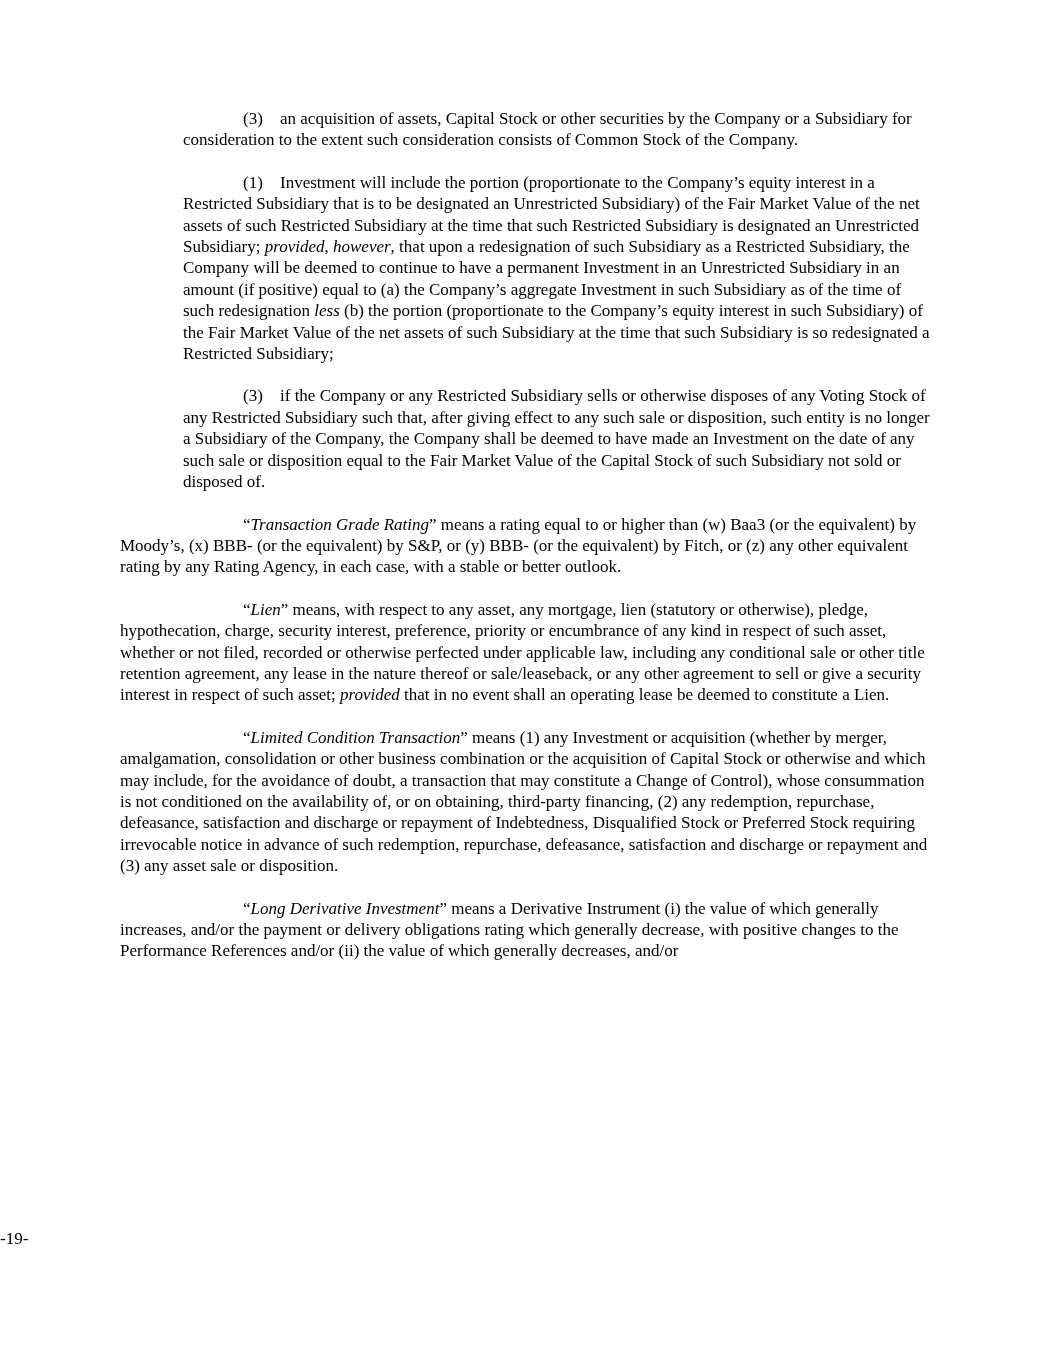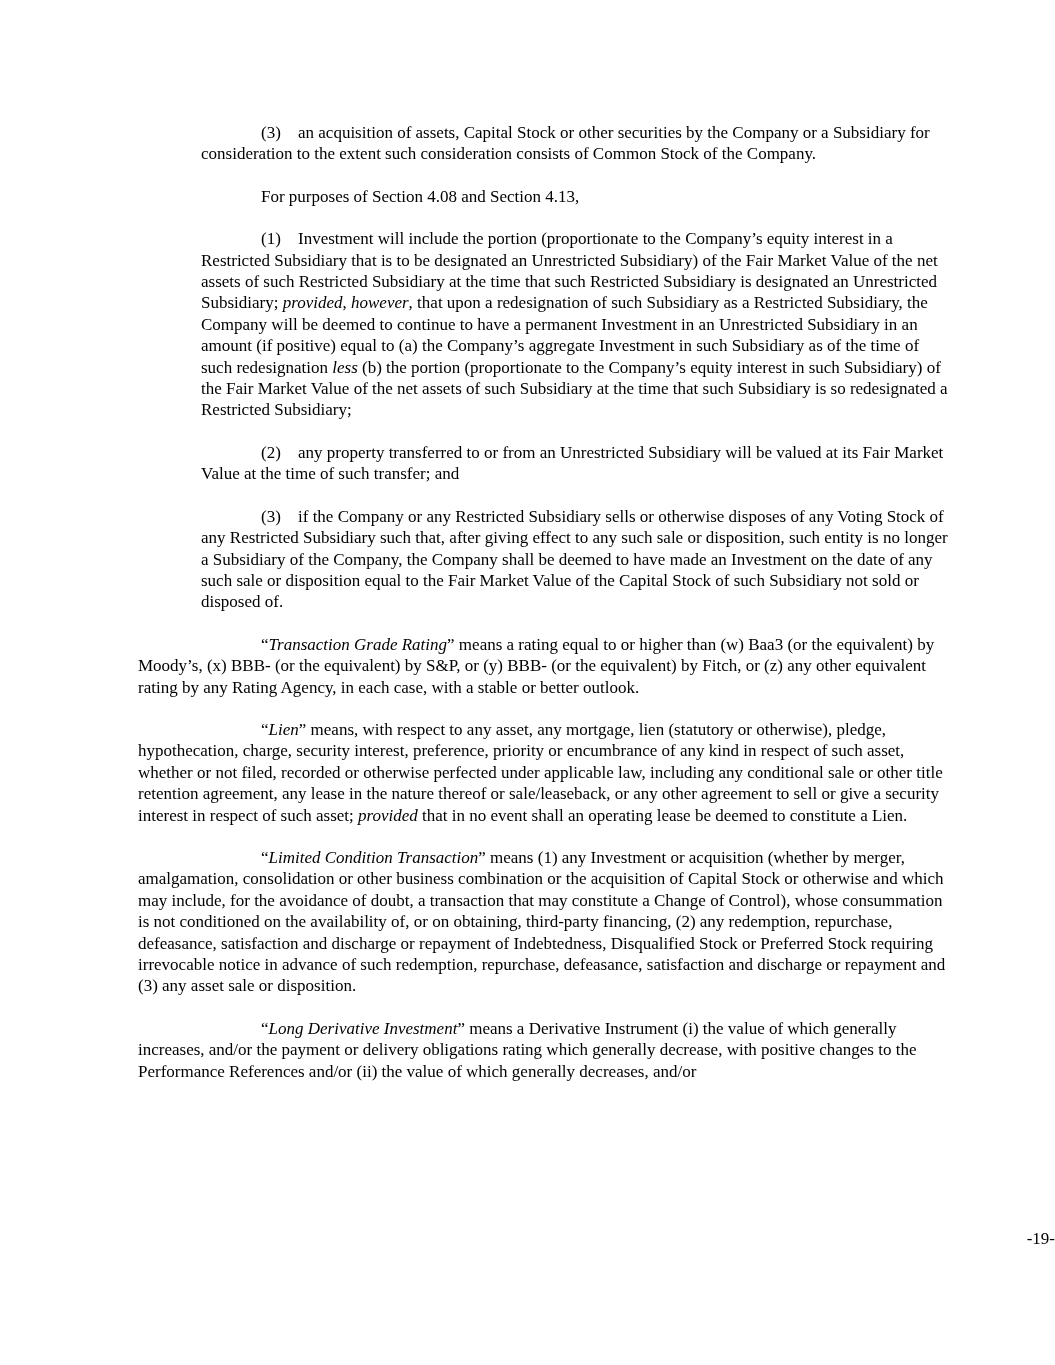--- a/index.html
+++ b/index.html
@@ -14,55 +14,52 @@
     background: #ffffff;
     color: #000000;
     font-family: "Liberation Serif", "DejaVu Serif", serif;
     font-size: 17px;
     line-height: 21.4px;
     overflow: hidden;
   }
   .doc-body {
     position: absolute;
     left: 120px;
-    top: 122px;
+    top: 108px;
     width: 812px;
-    margin-left: 18px;
   }
   p.para {
     margin: 0 0 21px 0;
     text-indent: 123px;
     text-align: left;
   }
   p.para.block {
     margin-left: 63px;
     text-indent: 60px;
   }
   .pnum {
     display: inline-block;
     width: 37px;
     text-indent: 0;
   }
   .page-number {
     position: absolute;
     top: 1228px;
     left: 0;
     width: 1055px;
-    text-align: right;
+    text-align: left;
   }
 </style>
 </head>
 <body>
 
 <div class="page">
   <div class="doc-body" id="doc-body">
       <p class="para block"><span class="pnum">(3)</span><span>an acquisition of assets, Capital Stock or other securities by the Company or a Subsidiary for consideration to the extent such consideration consists of Common Stock of the Company.</span></p>
-      <p class="para"><span>For purposes of Section 4.08 and Section 4.13,</span></p>
       <p class="para block"><span class="pnum">(1)</span><span>Investment will include the portion (proportionate to the Company’s equity interest in a Restricted Subsidiary that is to be designated an Unrestricted Subsidiary) of the Fair Market Value of the net assets of such Restricted Subsidiary at the time that such Restricted Subsidiary is designated an Unrestricted Subsidiary; </span><i>provided</i><span>, </span><i>however</i><span>, that upon a redesignation of such Subsidiary as a Restricted Subsidiary, the Company will be deemed to continue to have a permanent Investment in an Unrestricted Subsidiary in an amount (if positive) equal to (a) the Company’s aggregate Investment in such Subsidiary as of the time of such redesignation </span><i>less</i><span> (b) the portion (proportionate to the Company’s equity interest in such Subsidiary) of the Fair Market Value of the net assets of such Subsidiary at the time that such Subsidiary is so redesignated a Restricted Subsidiary;</span></p>
-      <p class="para block"><span class="pnum">(2)</span><span>any property transferred to or from an Unrestricted Subsidiary will be valued at its Fair Market Value at the time of such transfer; and</span></p>
       <p class="para block"><span class="pnum">(3)</span><span>if the Company or any Restricted Subsidiary sells or otherwise disposes of any Voting Stock of any Restricted Subsidiary such that, after giving effect to any such sale or disposition, such entity is no longer a Subsidiary of the Company, the Company shall be deemed to have made an Investment on the date of any such sale or disposition equal to the Fair Market Value of the Capital Stock of such Subsidiary not sold or disposed of.</span></p>
       <p class="para"><span>“</span><i>Transaction Grade Rating</i><span>” means a rating equal to or higher than (w) Baa3 (or the equivalent) by Moody’s, (x) BBB- (or the equivalent) by S&amp;P, or (y) BBB- (or the equivalent) by Fitch, or (z) any other equivalent rating by any Rating Agency, in each case, with a stable or better outlook.</span></p>
       <p class="para"><span>“</span><i>Lien</i><span>” means, with respect to any asset, any mortgage, lien (statutory or otherwise), pledge, hypothecation, charge, security interest, preference, priority or encumbrance of any kind in respect of such asset, whether or not filed, recorded or otherwise perfected under applicable law, including any conditional sale or other title retention agreement, any lease in the nature thereof or sale/leaseback, or any other agreement to sell or give a security interest in respect of such asset; </span><i>provided</i><span> that in no event shall an operating lease be deemed to constitute a Lien.</span></p>
       <p class="para"><span>“</span><i>Limited Condition Transaction</i><span>” means (1) any Investment or acquisition (whether by merger, amalgamation, consolidation or other business combination or the acquisition of Capital Stock or otherwise and which may include, for the avoidance of doubt, a transaction that may constitute a Change of Control), whose consummation is not conditioned on the availability of, or on obtaining, third-party financing, (2) any redemption, repurchase, defeasance, satisfaction and discharge or repayment of Indebtedness, Disqualified Stock or Preferred Stock requiring irrevocable notice in advance of such redemption, repurchase, defeasance, satisfaction and discharge or repayment and (3) any asset sale or disposition.</span></p>
       <p class="para"><span>“</span><i>Long Derivative Investment</i><span>” means a Derivative Instrument (i) the value of which generally increases, and/or the payment or delivery obligations rating which generally decrease, with positive changes to the Performance References and/or (ii) the value of which generally decreases, and/or</span></p>
     </div>
   <div class="page-number">-19-</div>
 </div>
 
 </body></html>

